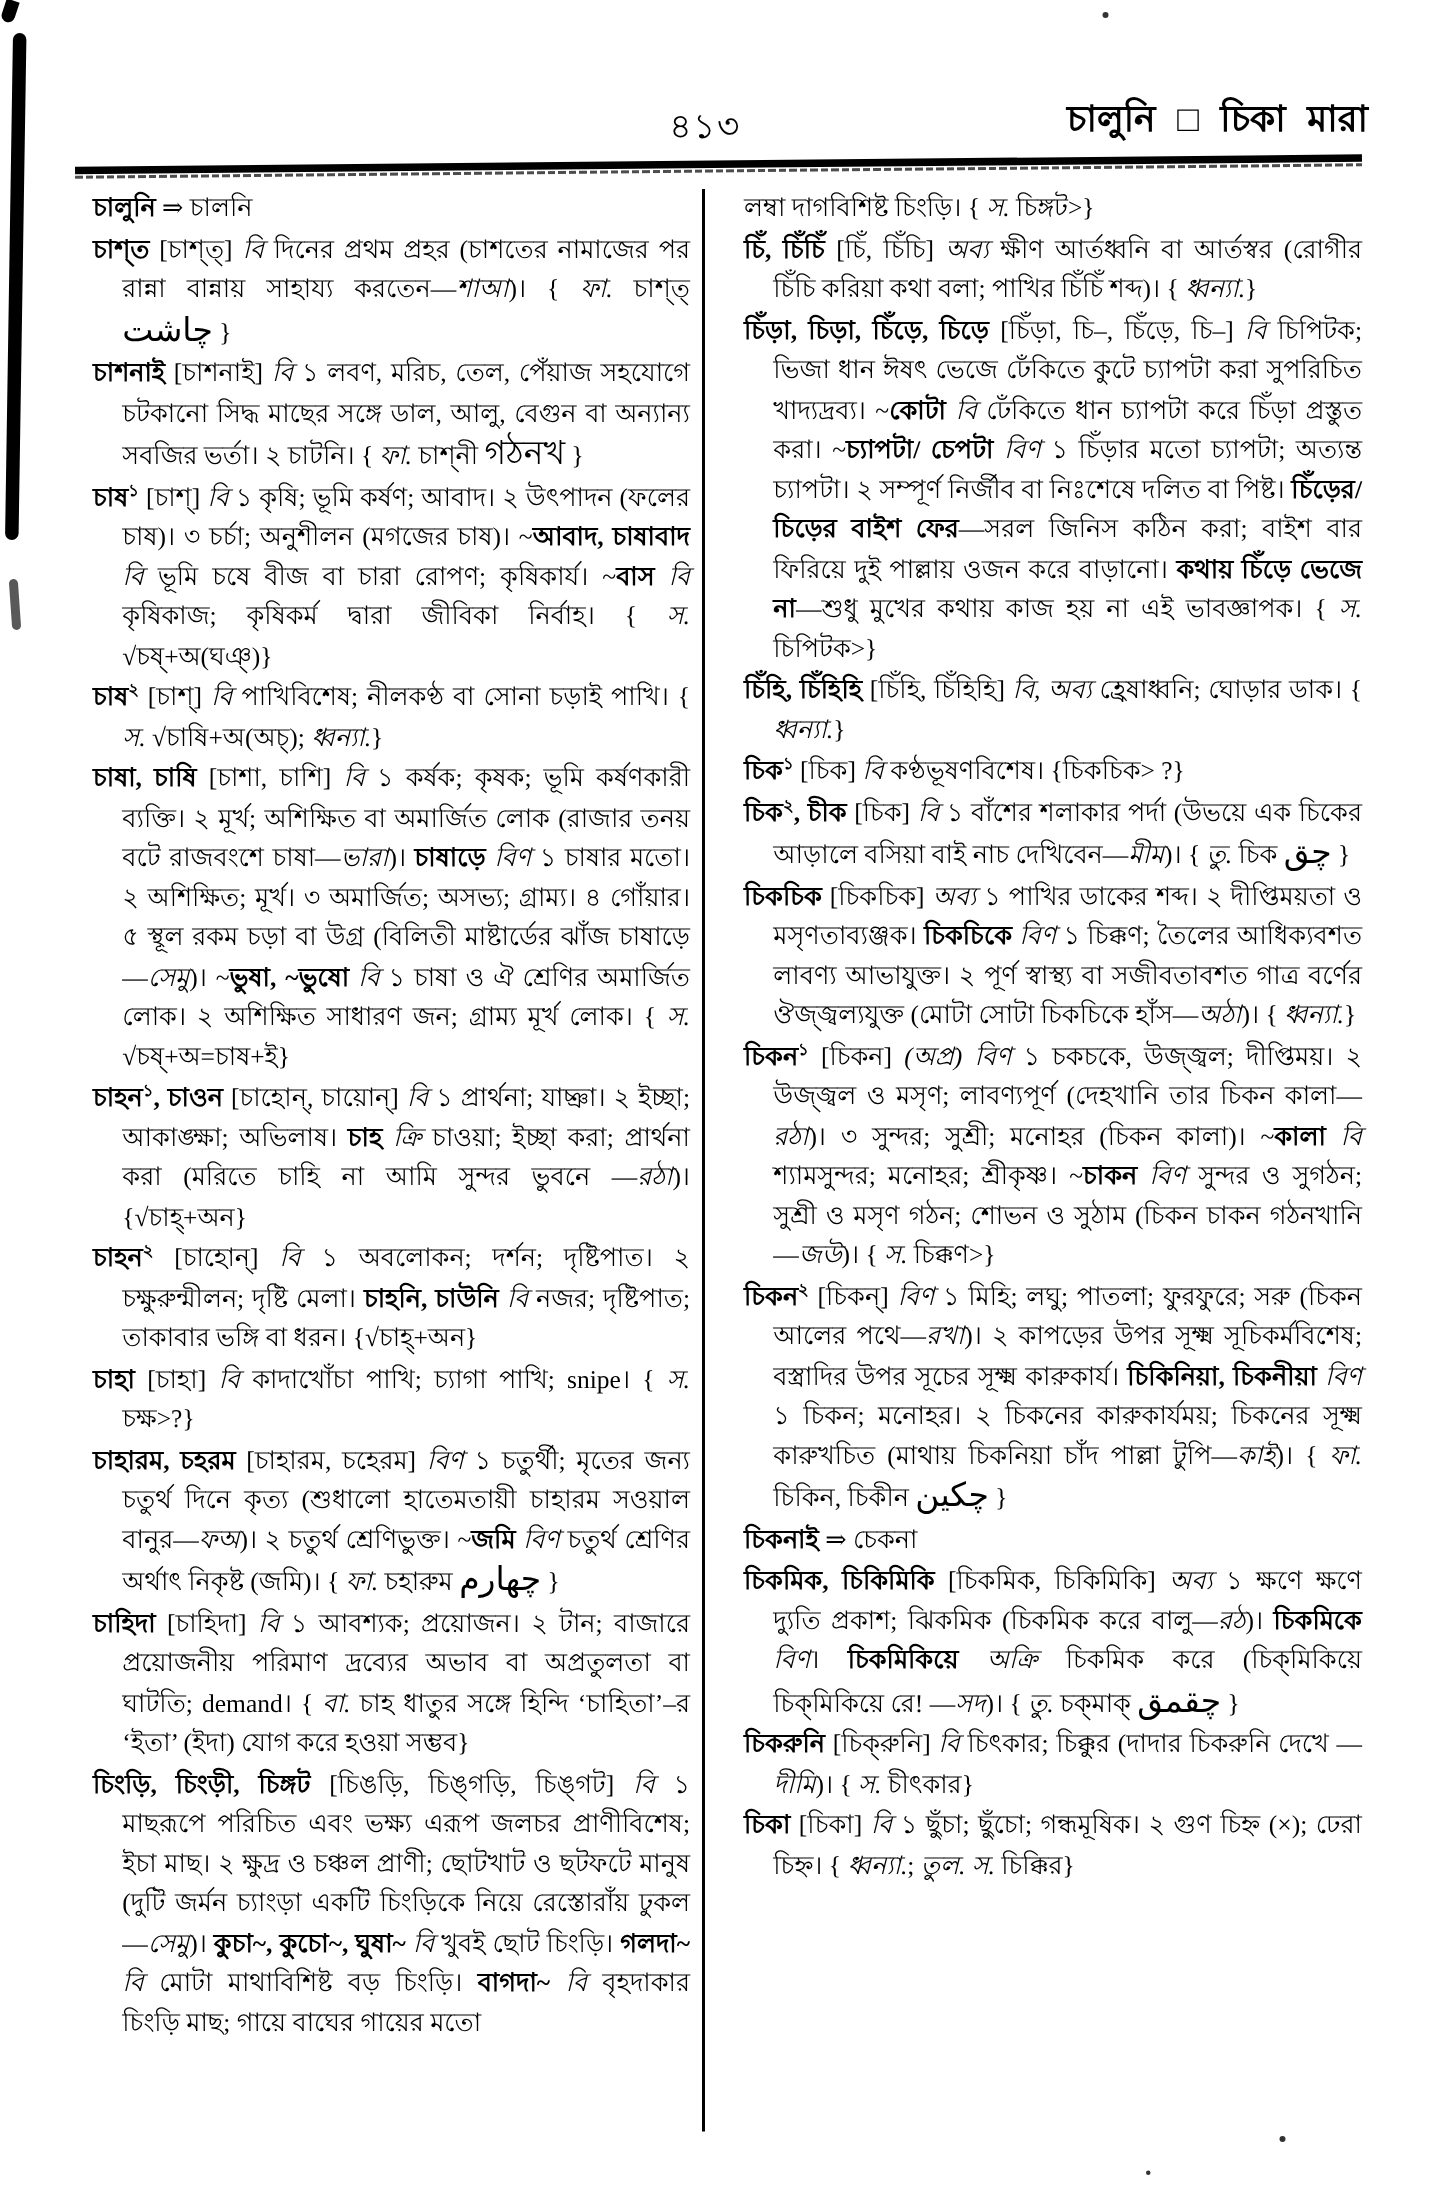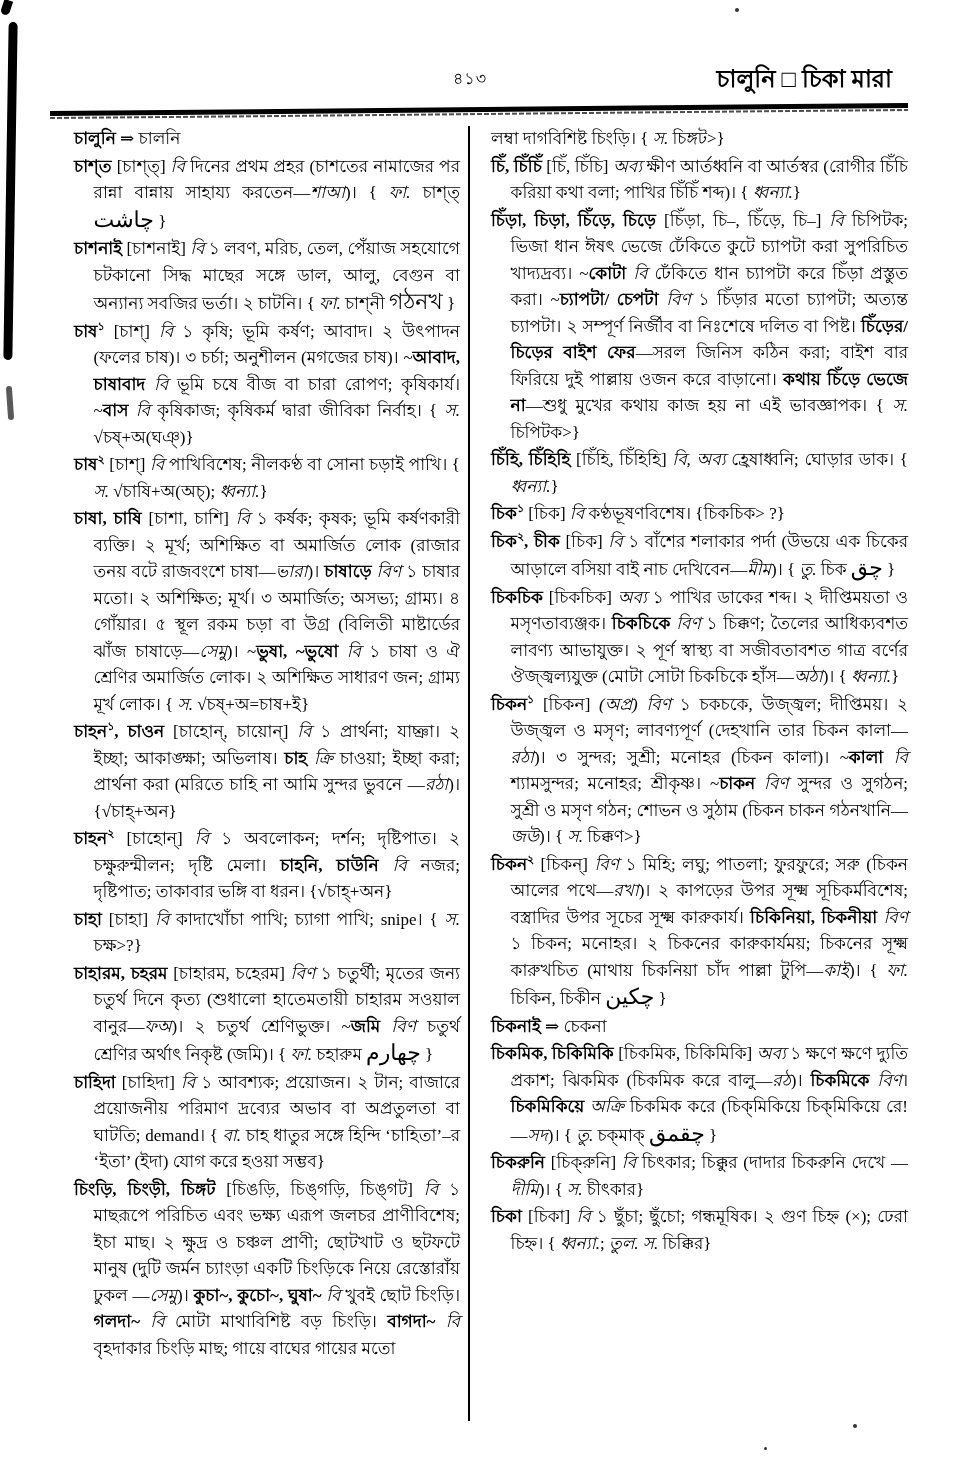--- a/index.html
+++ b/index.html
@@ -7,25 +7,25 @@
     position:relative;
     width:960px;height:1473px;
     background:#ffffff;
     font-family:"Liberation Serif","DejaVu Serif",serif;
     color:#000;
     overflow:hidden;
   }
   
   .page-number{
     position:absolute;top:66px;left:390px;width:160px;
-    text-align:center;font-size:16px;letter-spacing:1px;
+    text-align:center;font-size:23px;letter-spacing:1px;
   }
   .guide-words{
-    position:absolute;top:60px;right:68px;
-    font-size:24px;font-weight:bold;
+    position:absolute;top:60px;right:48px;
+    font-size:24px;font-weight:bold;font-family:Liberation Mono, monospace;
   }
   
   .header-rule{
     position:absolute;top:107px;left:50px;width:858px;height:5px;
     background:#000;
     transform:rotate(-0.55deg);
   }
   .header-rule::after{
     content:"";position:absolute;left:0;top:6px;width:100%;height:2px;
     background:repeating-linear-gradient(90deg,#000 0 5px,transparent 5px 7px);
@@ -50,24 +50,24 @@
   .dot-c{left:764px;top:1447px;width:3px;height:3px;}
   
   .columns{
     position:absolute;top:126px;left:58px;width:850px;height:1335px;
     display:flex;align-items:stretch;
   }
   .col-left{width:402px;}
   .col-divider{
     width:2px;background:#000;margin-left:8px;height:1295px;
   }
-  .col-right{flex:1;padding-left:5px;}
+  .col-right{flex:1;padding-left:22px;}
   
   .entry{
-    margin:0 0 1px 16px;
+    margin:0 0 1px 4px;
     padding-left:1.15em;text-indent:-1.15em;
     font-size:17px;line-height:26.5px;
     text-align:justify;
   }
   .entry.cont{padding-left:0;text-indent:0;}
   .bold{font-weight:bold;}
   .ital{font-style:italic;}
   sup{font-size:11px;line-height:0;font-weight:bold;}
   .arabic{font-size:22px;}
 </style>

